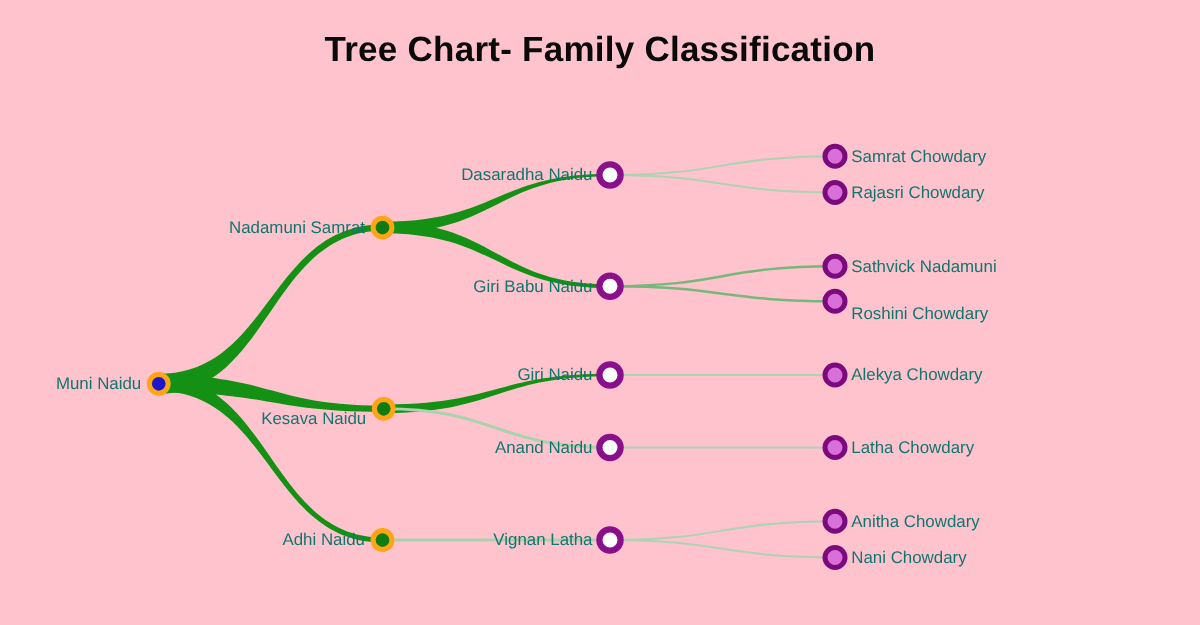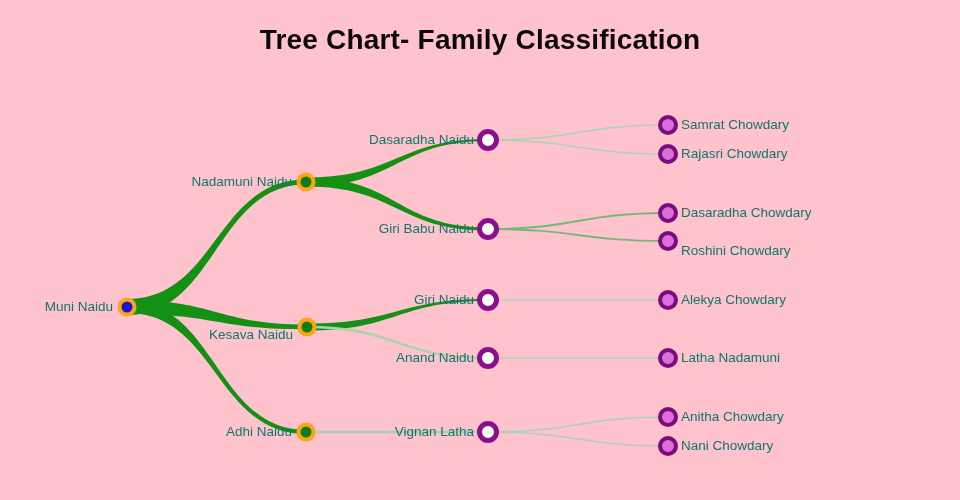--- a/index.html
+++ b/index.html
@@ -51,21 +51,21 @@
     <path d="M488,300 L668,300" fill="none" stroke="#aed3b2" stroke-width="1.6"></path>
     <path d="M488,358 L668,358" fill="none" stroke="#aed3b2" stroke-width="1.6"></path>
     <path d="M488,432 C578,432 578,417 668,417" fill="none" stroke="#aed3b2" stroke-width="1.6"></path>
     <path d="M488,432 C578,432 578,446 668,446" fill="none" stroke="#aed3b2" stroke-width="1.6"></path>
   </svg>
 
   <div class="node node-root" style="left:127px;top:307px"></div>
   <span class="lbl lbl-left" style="left:113px;top:307px">Muni Naidu</span>
 
   <div class="node node-branch" style="left:306px;top:182px"></div>
-  <span class="lbl lbl-left" style="left:292px;top:182px">Nadamuni Naidu</span>
+  <span class="lbl lbl-left" style="left:292px;top:182px">Nadamuni Samrat</span>
 
   <div class="node node-branch" style="left:307px;top:327px"></div>
   <span class="lbl lbl-left" style="left:293px;top:335px">Kesava Naidu</span>
 
   <div class="node node-branch" style="left:306px;top:432px"></div>
   <span class="lbl lbl-left" style="left:292px;top:432px">Adhi Naidu</span>
 
   <div class="node node-mid" style="left:488px;top:140px"></div>
   <span class="lbl lbl-left" style="left:474px;top:140px">Dasaradha Naidu</span>
 
@@ -81,30 +81,30 @@
   <div class="node node-mid" style="left:488px;top:432px"></div>
   <span class="lbl lbl-left" style="left:474px;top:432px">Vignan Latha</span>
 
   <div class="node node-leaf" style="left:668px;top:125px"></div>
   <span class="lbl lbl-right" style="left:681px;top:125px">Samrat Chowdary</span>
 
   <div class="node node-leaf" style="left:668px;top:154px"></div>
   <span class="lbl lbl-right" style="left:681px;top:154px">Rajasri Chowdary</span>
 
   <div class="node node-leaf" style="left:668px;top:213px"></div>
-  <span class="lbl lbl-right" style="left:681px;top:213px">Dasaradha Chowdary</span>
+  <span class="lbl lbl-right" style="left:681px;top:213px">Sathvick Nadamuni</span>
 
   <div class="node node-leaf" style="left:668px;top:241px"></div>
   <span class="lbl lbl-right" style="left:681px;top:251px">Roshini Chowdary</span>
 
   <div class="node node-leaf" style="left:668px;top:300px"></div>
   <span class="lbl lbl-right" style="left:681px;top:300px">Alekya Chowdary</span>
 
   <div class="node node-leaf" style="left:668px;top:358px"></div>
-  <span class="lbl lbl-right" style="left:681px;top:358px">Latha Nadamuni</span>
+  <span class="lbl lbl-right" style="left:681px;top:358px">Latha Chowdary</span>
 
   <div class="node node-leaf" style="left:668px;top:417px"></div>
   <span class="lbl lbl-right" style="left:681px;top:417px">Anitha Chowdary</span>
 
   <div class="node node-leaf" style="left:668px;top:446px"></div>
   <span class="lbl lbl-right" style="left:681px;top:446px">Nani Chowdary</span>
 
 </div>
 
 </body></html>

